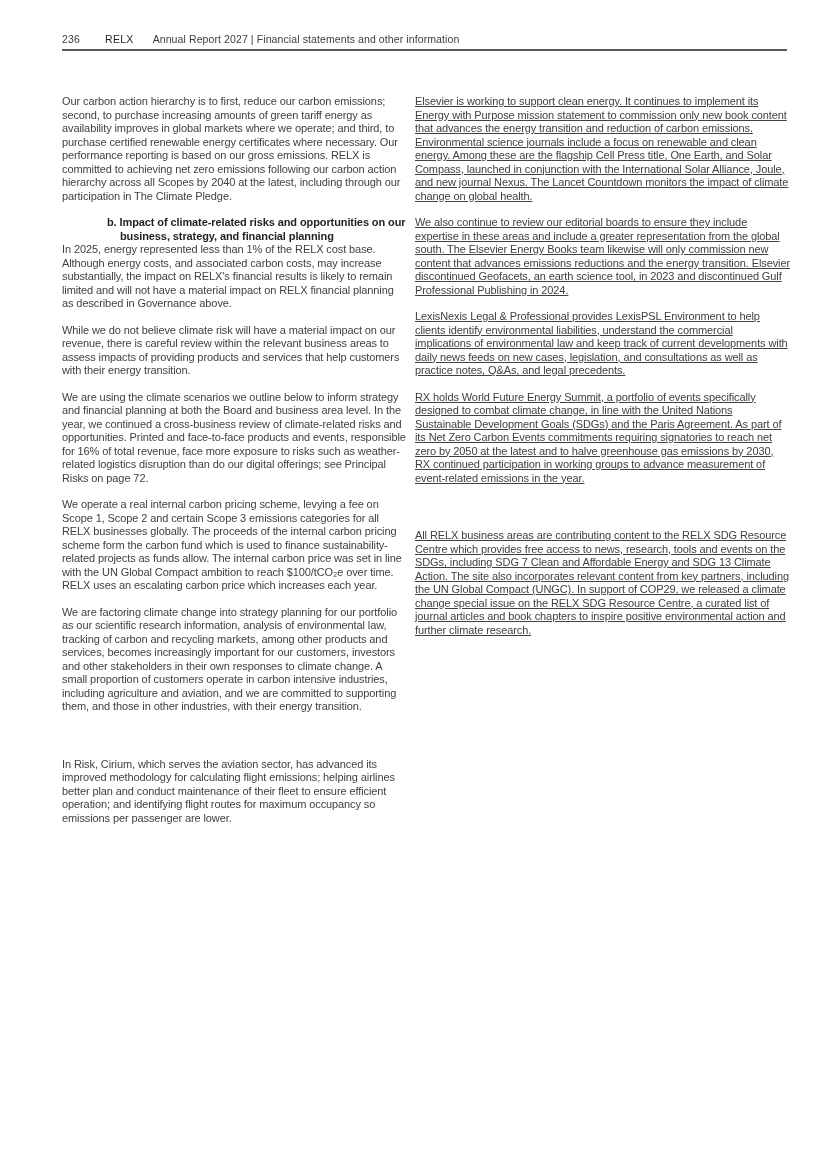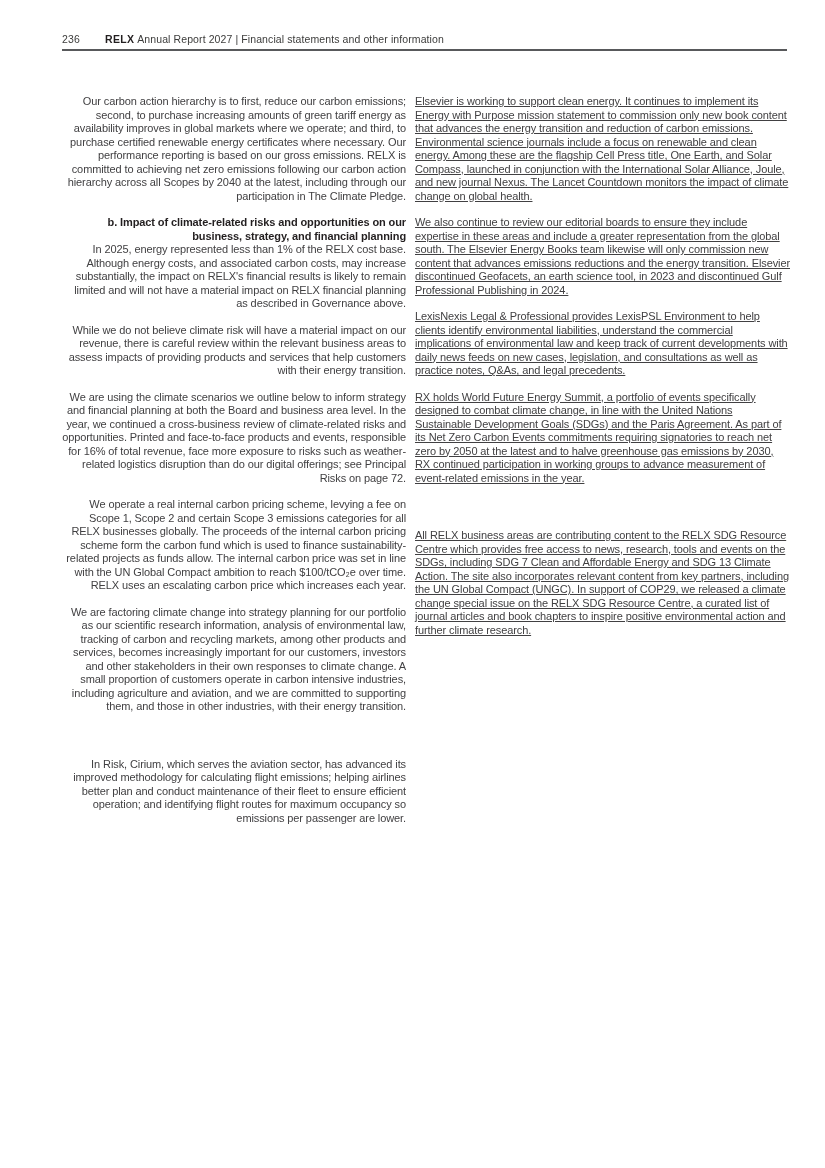--- a/index.html
+++ b/index.html
@@ -27,43 +27,43 @@
     font-size: 10.5px;
     line-height: 12px;
     color: #3c3c3b;
     letter-spacing: 0.1px;
   }
   .page-number {
     width: 43px;
     flex: 0 0 auto;
   }
   .brand {
-    font-weight: bold;
+    font-weight: normal;
     color: #231f20;
-    margin-right: 3px;
+    margin-right: 19px;
     flex: 0 0 auto;
     letter-spacing: 0.3px;
   }
   .header-rule {
     position: absolute;
     left: 62px;
     top: 49px;
     width: 725px;
     height: 2px;
     background: #58595b;
   }
   .columns {
     position: absolute;
     left: 62px;
     top: 95px;
     width: 728px;
     display: flex;
     gap: 9px;
   }
-  .col-left  { width: 344px; flex: 0 0 auto; text-align: right; }
+  .col-left  { width: 344px; flex: 0 0 auto; }
   .col-right { width: 375px; flex: 0 0 auto; text-decoration: underline; }
   .para {
     font-size: 11px;
     line-height: 13.5px;
     letter-spacing: -0.1px;
     margin-bottom: 13px;
     color: #414042;
   }
   .para:last-child { margin-bottom: 0; margin-top: 44px; }
   .section-heading {

